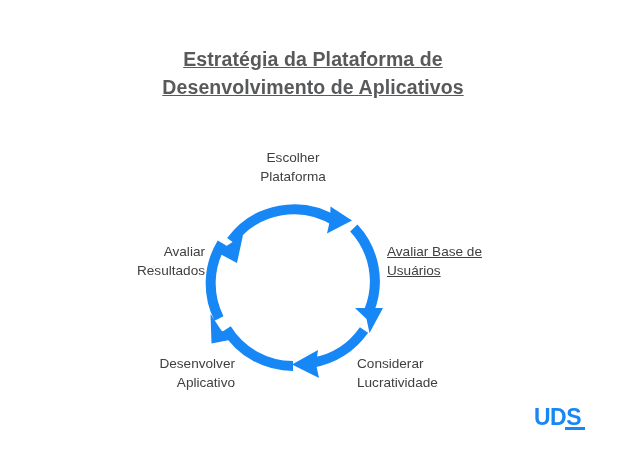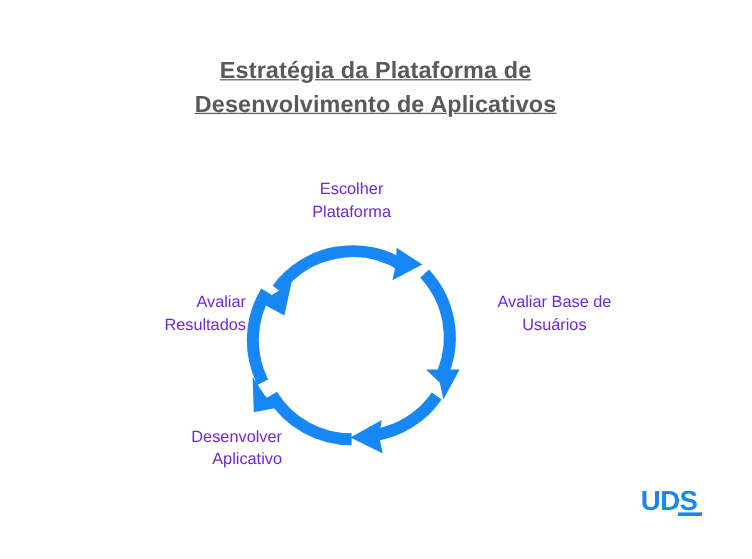--- a/index.html
+++ b/index.html
@@ -40,34 +40,35 @@
     position: absolute;
     left: 0;
     top: 0;
     width: 627px;
     height: 466px;
   }
   .cycle-label {
     position: absolute;
     font-size: 13.6px;
     line-height: 1.42;
-    color: #6d28d9;
+    color: #404040;
     white-space: pre-line;
   }
   #label-escolher-plataforma {
     left: 208px;
     top: 148px;
     width: 170px;
     text-align: center;
   }
   #label-avaliar-base {
     left: 387px;
     top: 242px;
     width: 150px;
-    text-align: center;
+    text-align: left;
+    text-decoration: underline;
   }
   #label-considerar-lucratividade {
     left: 357px;
     top: 354px;
     width: 160px;
     text-align: left;
   }
   #label-desenvolver-aplicativo {
     left: 85px;
     top: 354px;
@@ -140,20 +141,22 @@
       <polygon points="215.5,251.5 228.0,245.0 243.0,235.0 237.0,263.0" fill="#1787f5"></polygon>
     </g>
   </svg>
 
   <div class="cycle-label" id="label-escolher-plataforma">Escolher
 Plataforma</div>
 
   <div class="cycle-label" id="label-avaliar-base">Avaliar Base de
 Usuários</div>
 
+  <div class="cycle-label" id="label-considerar-lucratividade">Considerar
+Lucratividade</div>
 
   <div class="cycle-label" id="label-avaliar-resultados">Avaliar
 Resultados</div>
 
   <div class="cycle-label" id="label-desenvolver-aplicativo">Desenvolver
 Aplicativo</div>
 
   <div id="logo">
     <span id="logo-text">UDS</span>
     <span id="logo-underline"></span>

